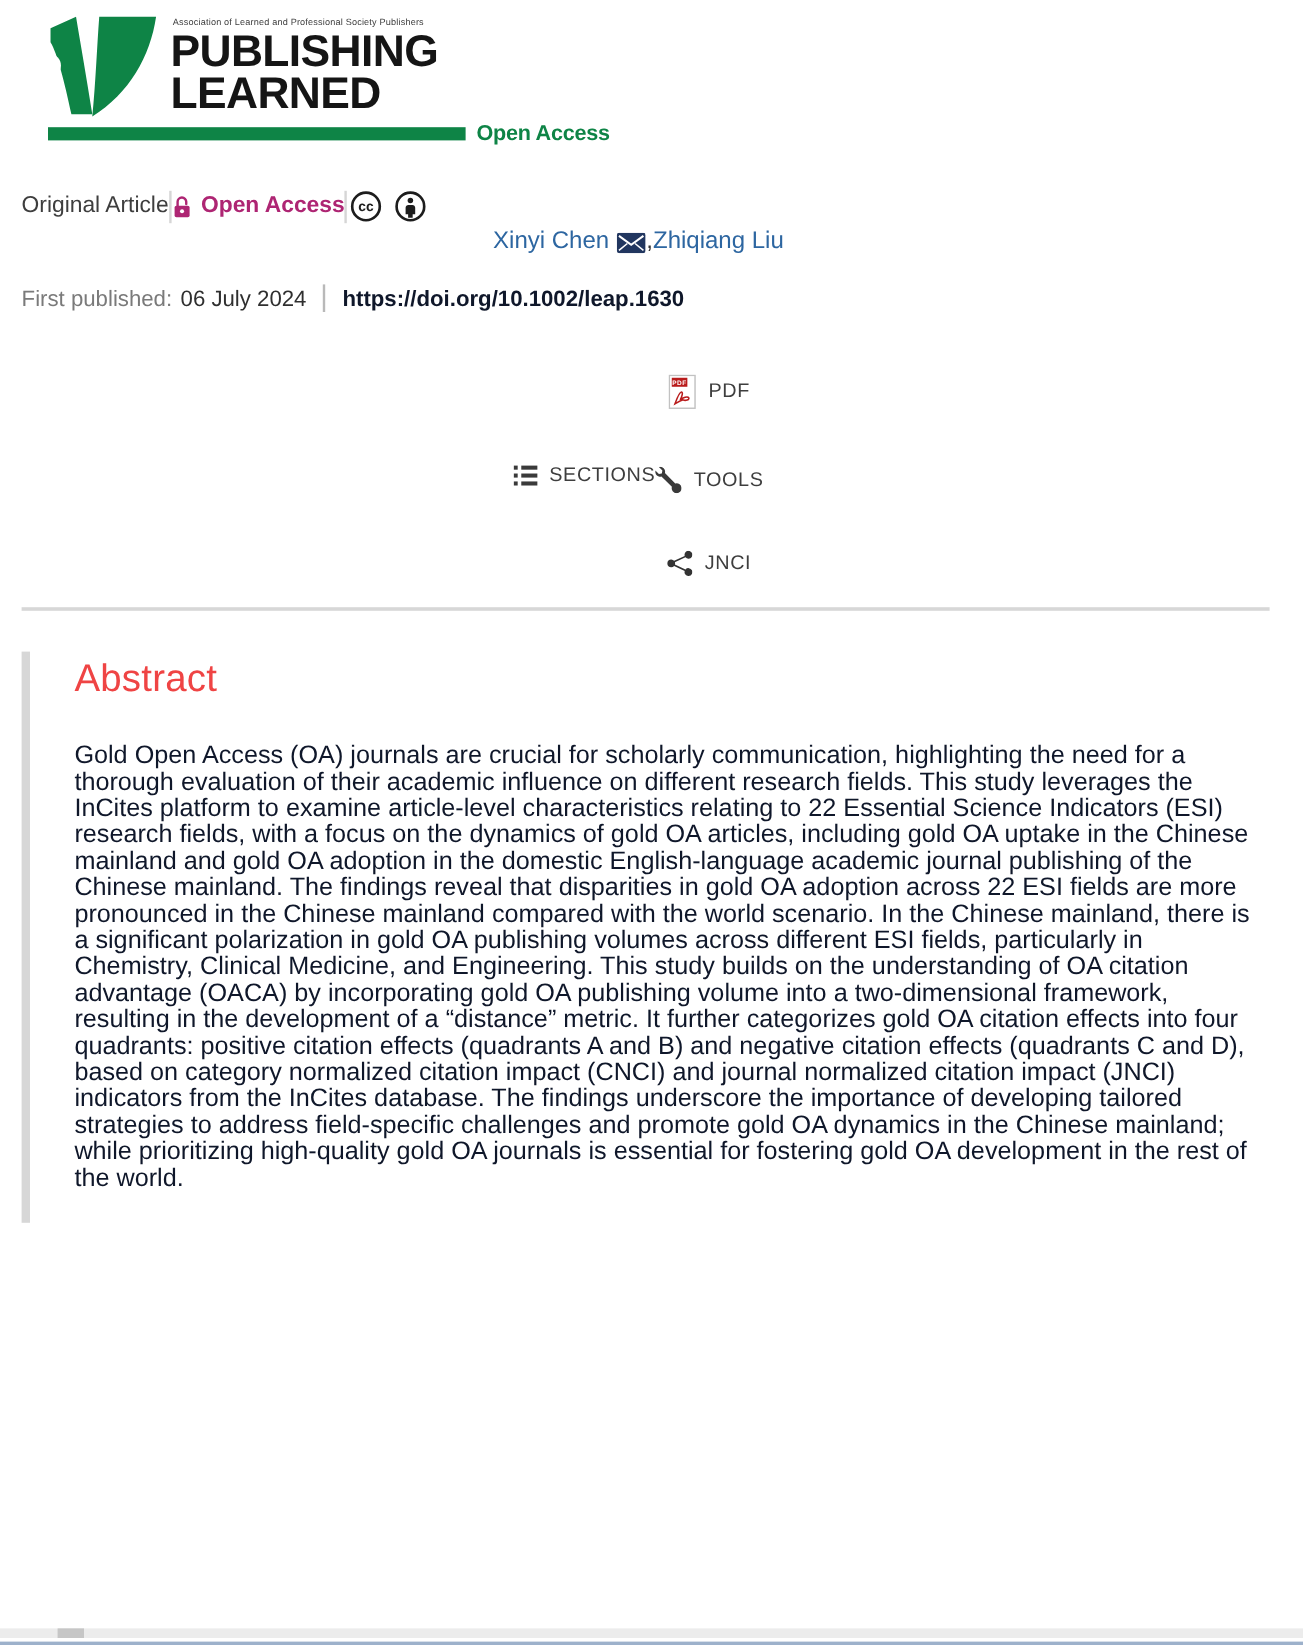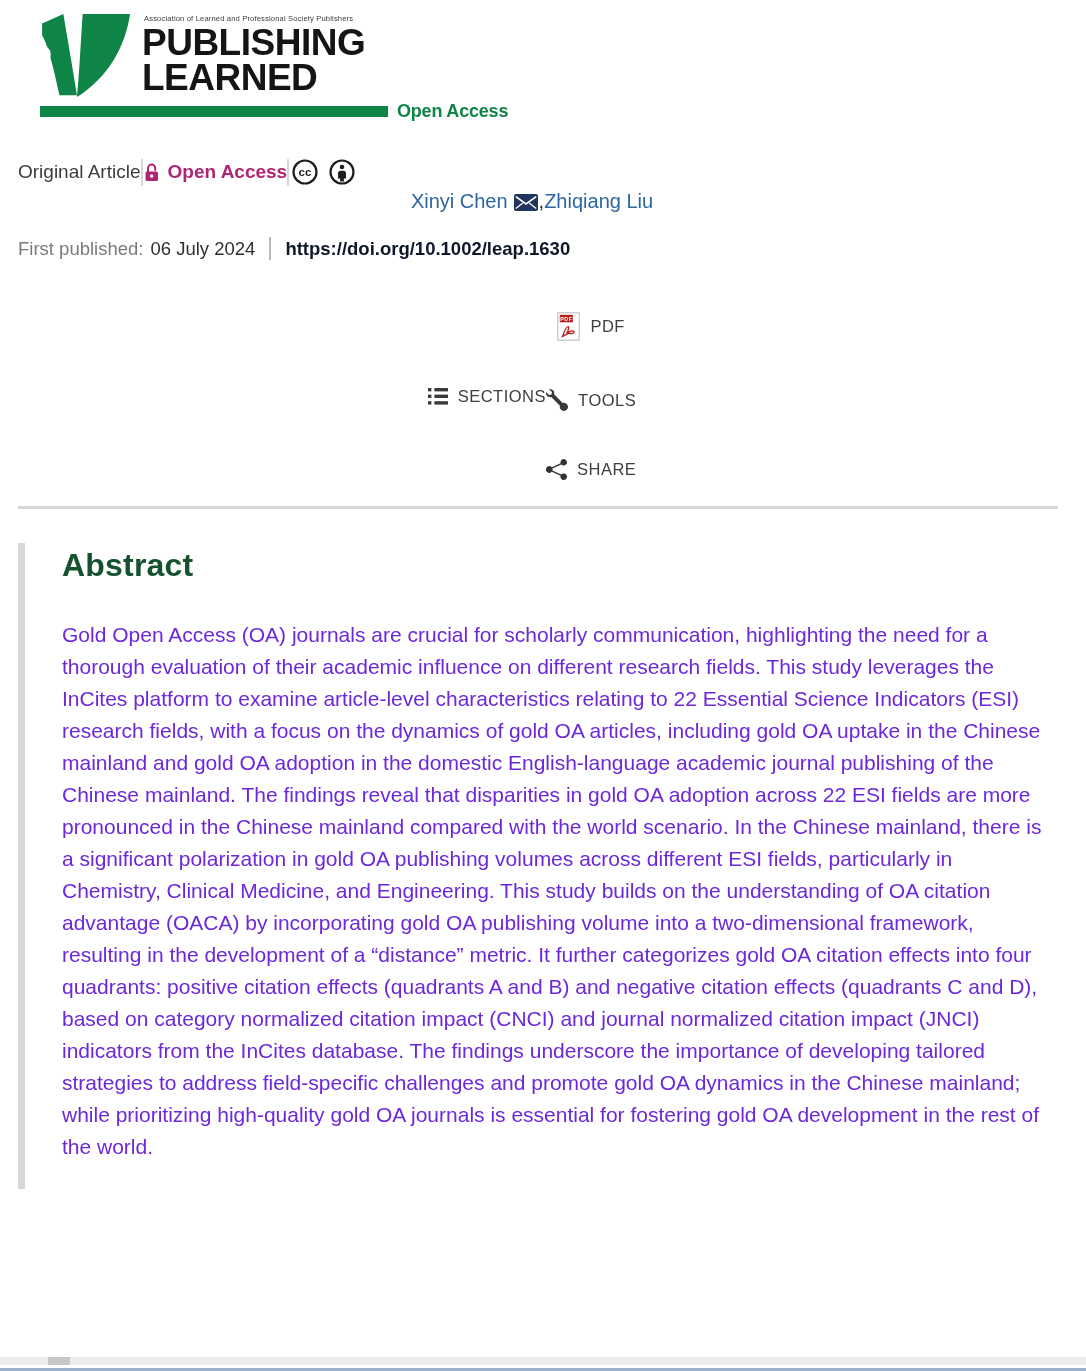--- a/index.html
+++ b/index.html
@@ -46,22 +46,22 @@
   
   .toolbar { margin-top:52px; display:flex; justify-content:center; align-items:center;
              color:#3e3e3e; font-size:16.5px; letter-spacing:0.5px; padding-right:0; }
   .tb-item { display:flex; align-items:center; gap:10px; cursor:pointer; }
   .tb-right { display:flex; align-items:center; gap:48px;flex-direction:column; }
 
   .rule { margin-top:26px; height:3px; background:#d7d7d7; width:1040px; }
 
   
   .abstract { margin-top:34px; border-left:7px solid #d7d7d7; padding:4px 0 26px 37px; }
-  .abstract h2 { margin:0; font-size:32px; font-weight:bold; color:#14532d; letter-spacing:0.2px; }
-  .abstract p { margin:35px 0 0 0; font-size:21px; line-height:32px; color:#6d28d9; max-width:985px; }
+  .abstract h2 { margin:0; font-size:32px; font-weight:normal; color:#ef4444; letter-spacing:0.2px; }
+  .abstract p { margin:35px 0 0 0; font-size:21px; line-height:22px; color:#0f172a; max-width:985px; }
 
   
   .hscroll { position:absolute; left:0; right:0; bottom:6px; height:8px; background:#ececec; }
   .hthumb { position:absolute; left:48px; top:0; width:22px; height:8px; background:#c6c6c6; }
   .bottom-line { position:absolute; left:0; right:0; bottom:0; height:3px; background:#9db1cb; }
 
   svg { display:block; }
 </style>
 </head>
 <body>
@@ -175,21 +175,21 @@
           </svg>
         </span>
         <span>TOOLS</span>
       </div>
       <div class="tb-item">
         <span>
           <svg width="21" height="21" viewBox="0 0 16 16" fill="#333333">
             <path d="M11 2.5a2.5 2.5 0 1 1 .603 1.628l-6.718 3.12a2.499 2.499 0 0 1 0 1.504l6.718 3.12a2.5 2.5 0 1 1-.488.876l-6.718-3.12a2.5 2.5 0 1 1 0-3.256l6.718-3.12A2.5 2.5 0 0 1 11 2.5z"></path>
           </svg>
         </span>
-        <span>SHARE</span>
+        <span>JNCI</span>
       </div>
     </div>
   </div>
 
   <div class="rule"></div>
 
   <section class="abstract">
     <h2>Abstract</h2>
     <p>Gold Open Access (OA) journals are crucial for scholarly communication, highlighting the need for a thorough evaluation of their academic influence on different research fields. This study leverages the InCites platform to examine article-level characteristics relating to 22 Essential Science Indicators (ESI) research fields, with a focus on the dynamics of gold OA articles, including gold OA uptake in the Chinese mainland and gold OA adoption in the domestic English-language academic journal publishing of the Chinese mainland. The findings reveal that disparities in gold OA adoption across 22 ESI fields are more pronounced in the Chinese mainland compared with the world scenario. In the Chinese mainland, there is a significant polarization in gold OA publishing volumes across different ESI fields, particularly in Chemistry, Clinical Medicine, and Engineering. This study builds on the understanding of OA citation advantage (OACA) by incorporating gold OA publishing volume into a two-dimensional framework, resulting in the development of a “distance” metric. It further categorizes gold OA citation effects into four quadrants: positive citation effects (quadrants A and B) and negative citation effects (quadrants C and D), based on category normalized citation impact (CNCI) and journal normalized citation impact (JNCI) indicators from the InCites database. The findings underscore the importance of developing tailored strategies to address field-specific challenges and promote gold OA dynamics in the Chinese mainland; while prioritizing high-quality gold OA journals is essential for fostering gold OA development in the rest of the world.</p>
   </section>

